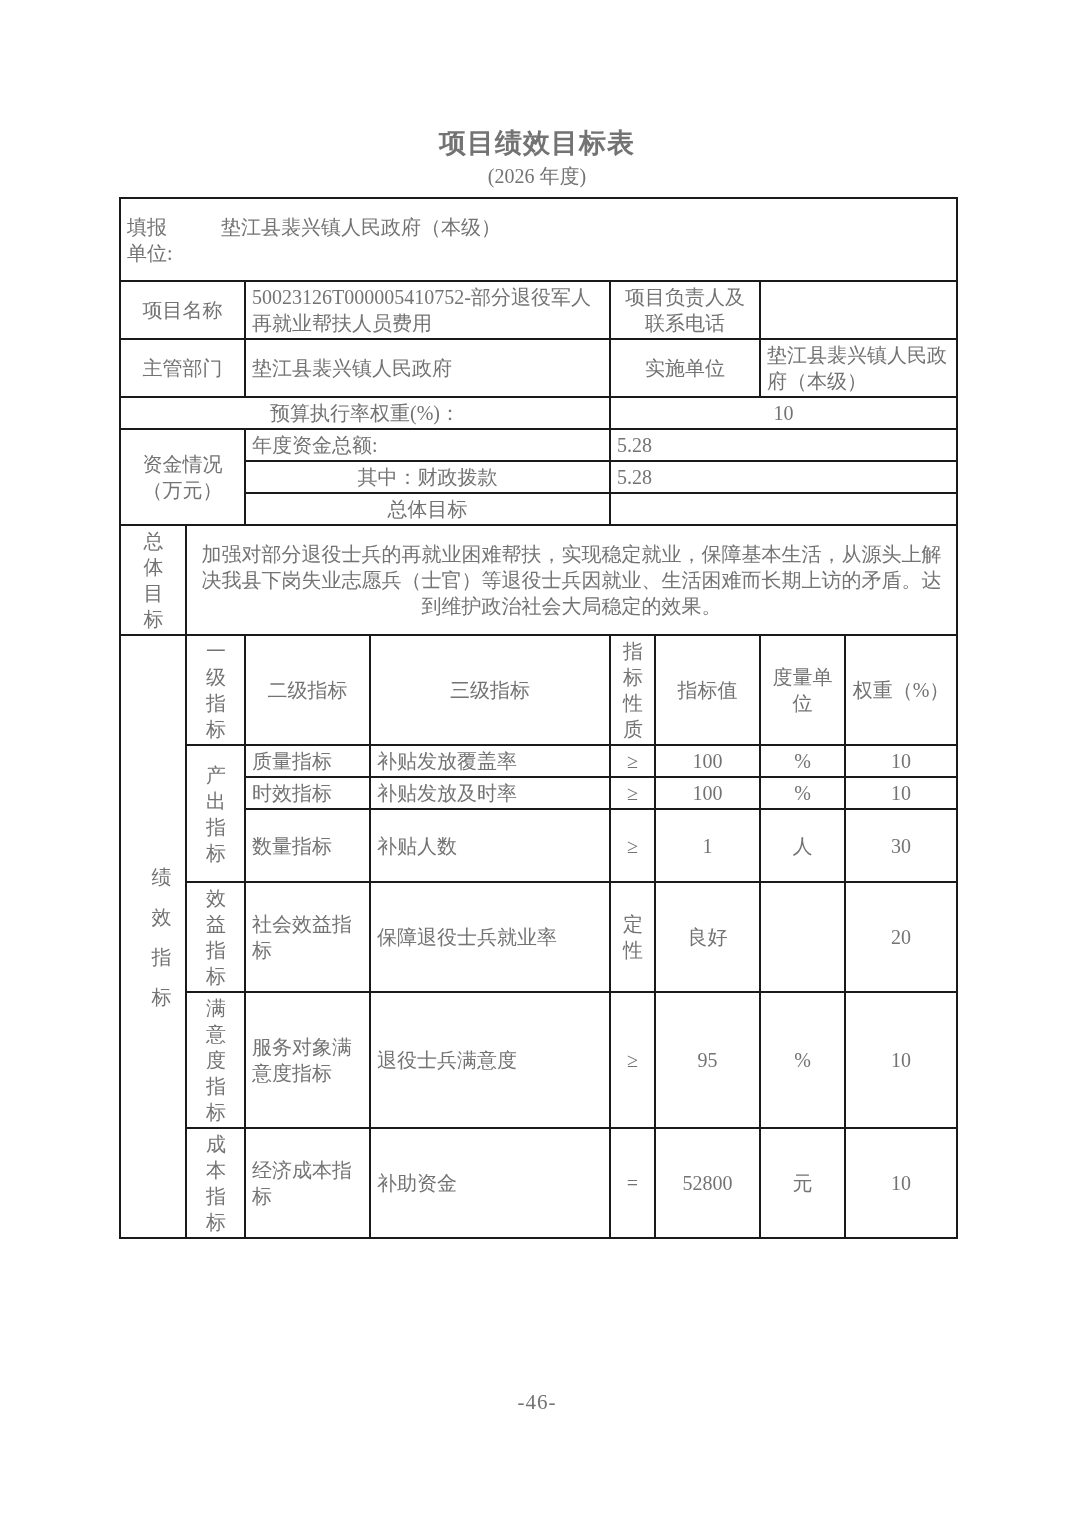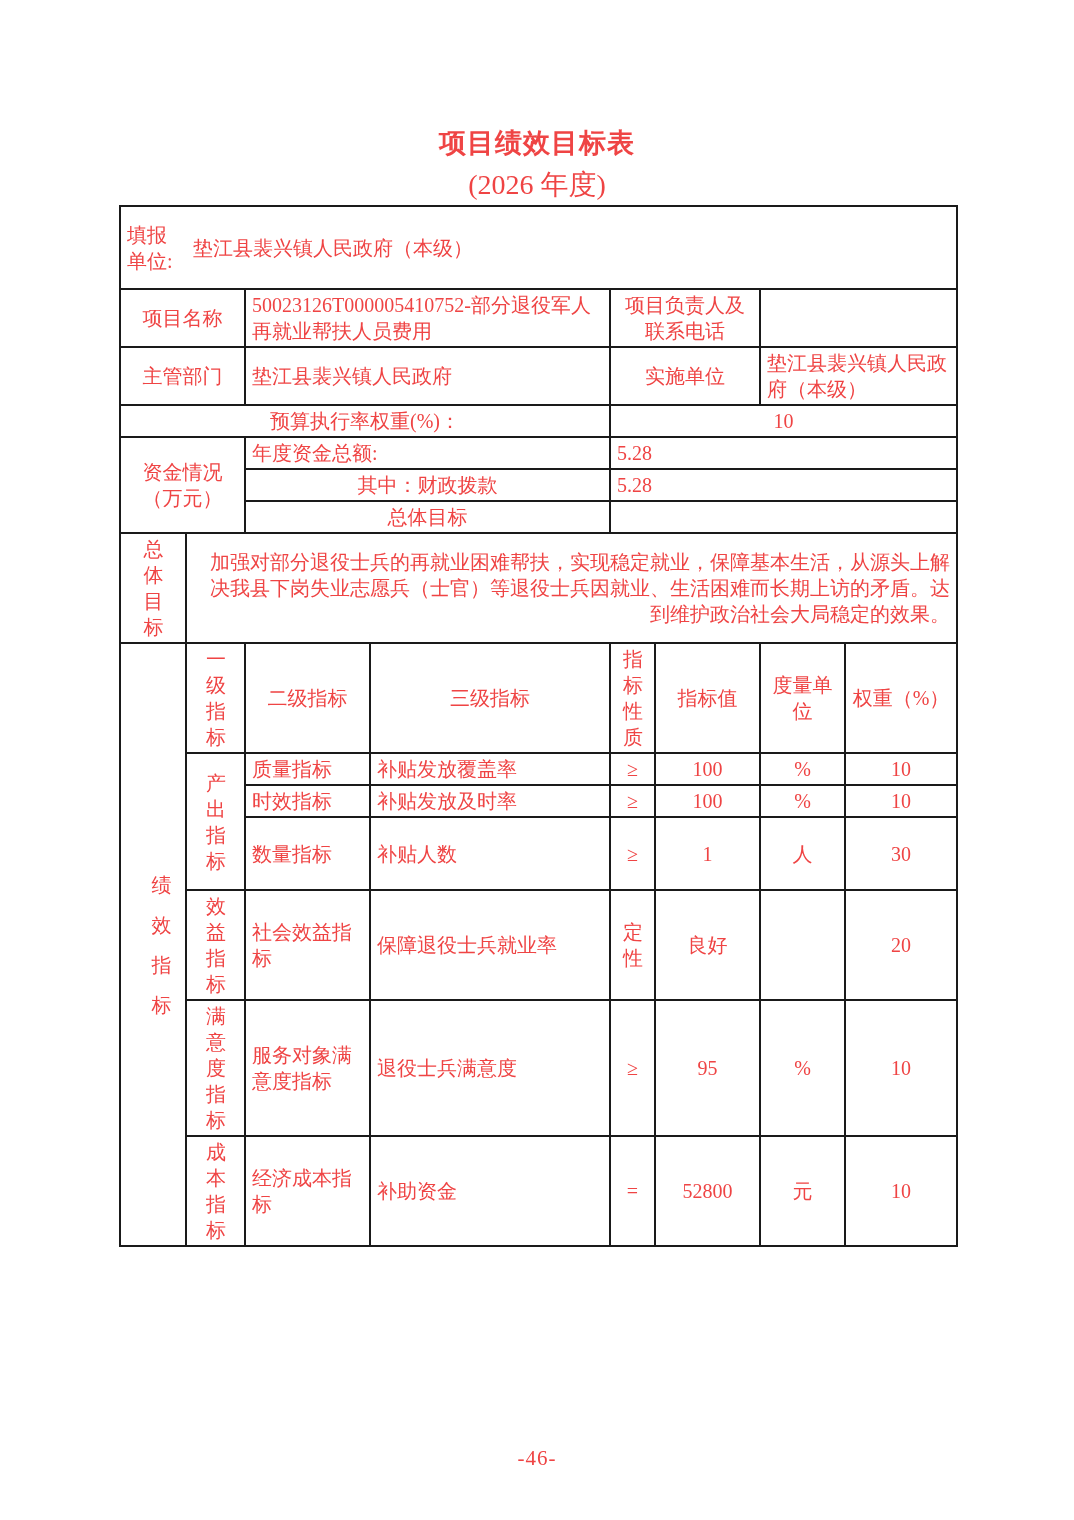--- a/index.html
+++ b/index.html
@@ -1,27 +1,27 @@
 <!DOCTYPE html>
 <html><head>
 <meta charset="utf-8">
 <style>
   html,body{margin:0;padding:0;background:#ffffff;}
   .page{
     position:relative;
     width:1074px;height:1520px;
     background:#ffffff;
-    color:#ef4444;
+    color:#737373;
     font-family:"Liberation Serif","DejaVu Serif",serif;
     font-size:20px;
     overflow:hidden;
   }
   .title-block{padding-top:126px;text-align:center;}
   .doc-title{font-size:27px;font-weight:bold;line-height:34px;letter-spacing:1px;}
-  .doc-subtitle{font-size:28px;line-height:33px;margin-top:8px;}
+  .doc-subtitle{font-size:20px;line-height:33px;}
 
   table.form{
     border-collapse:collapse;
     table-layout:fixed;
     width:837px;
     margin:4px 0 0 119px;
   }
   table.form td{
     border:2px solid #1a1a1a;
     padding:2px 6px;
@@ -36,29 +36,29 @@
   
   .vtext{
     display:inline-block;
     width:1.05em;
     word-break:break-all;
     text-align:right;
     line-height:26px;
   }
   .vtext.loose{line-height:40px;margin-left:16px;}
 
-  .filler-cell{display:flex;align-items:center;}
+  .filler-cell{display:flex;align-items:flex-start;gap:28px;}
   .filler-label{width:46px;line-height:26px;flex:none;}
   .filler-value{margin-left:20px;}
 
-  .goal-text{line-height:33px;padding:4px 8px 4px 13px;text-align:right;margin-top:25px;}
+  .goal-text{line-height:33px;padding:4px 8px 4px 13px;text-align:center;margin-top:25px;}
 
   .page-number{
     position:absolute;
-    left:0;top:1446px;width:100%;
+    left:0;top:1390px;width:100%;
     text-align:center;
     font-size:21px;
     letter-spacing:1px;
   }
 </style>
 </head>
 <body>
 
 <div class="page">
 

